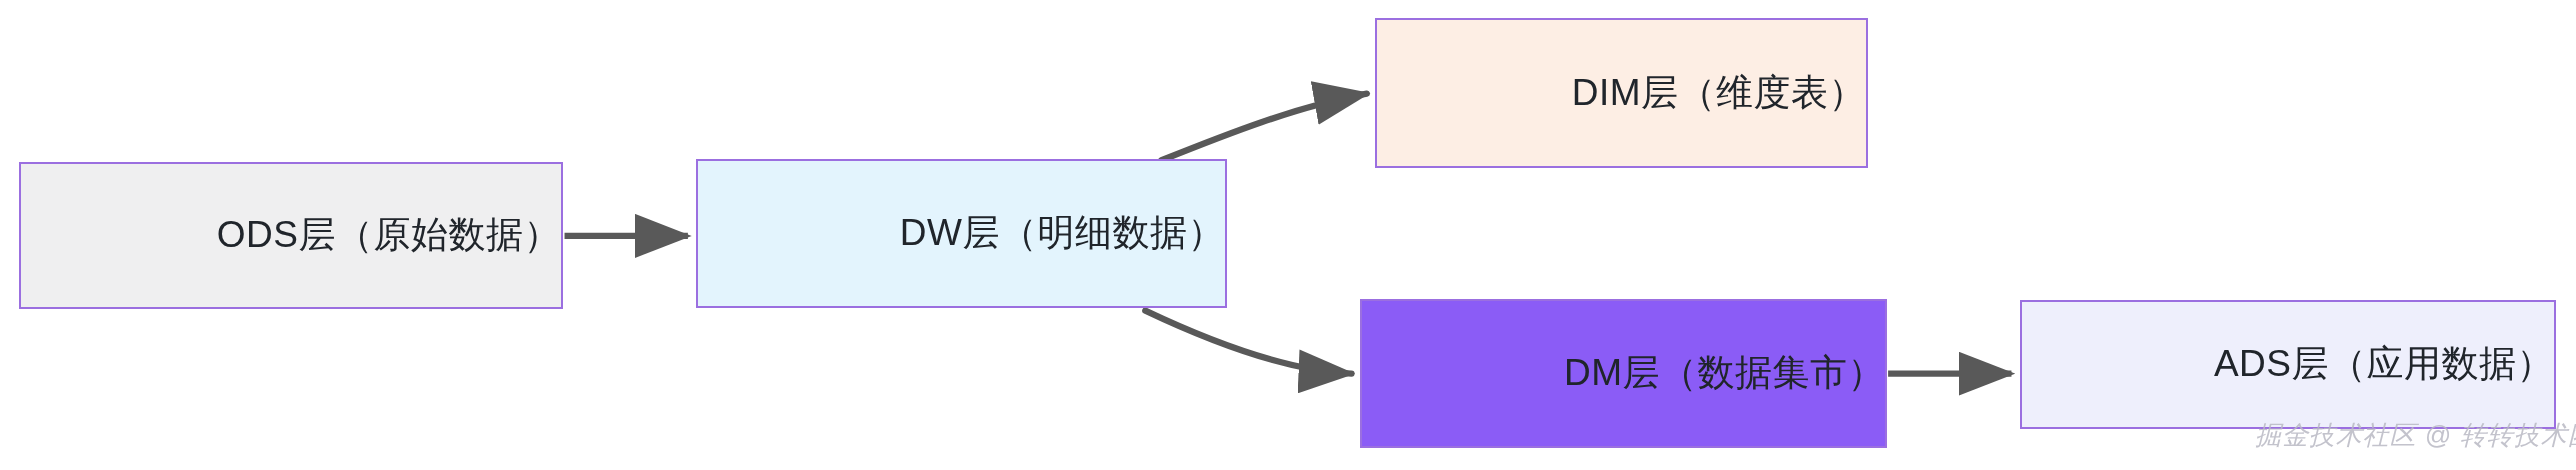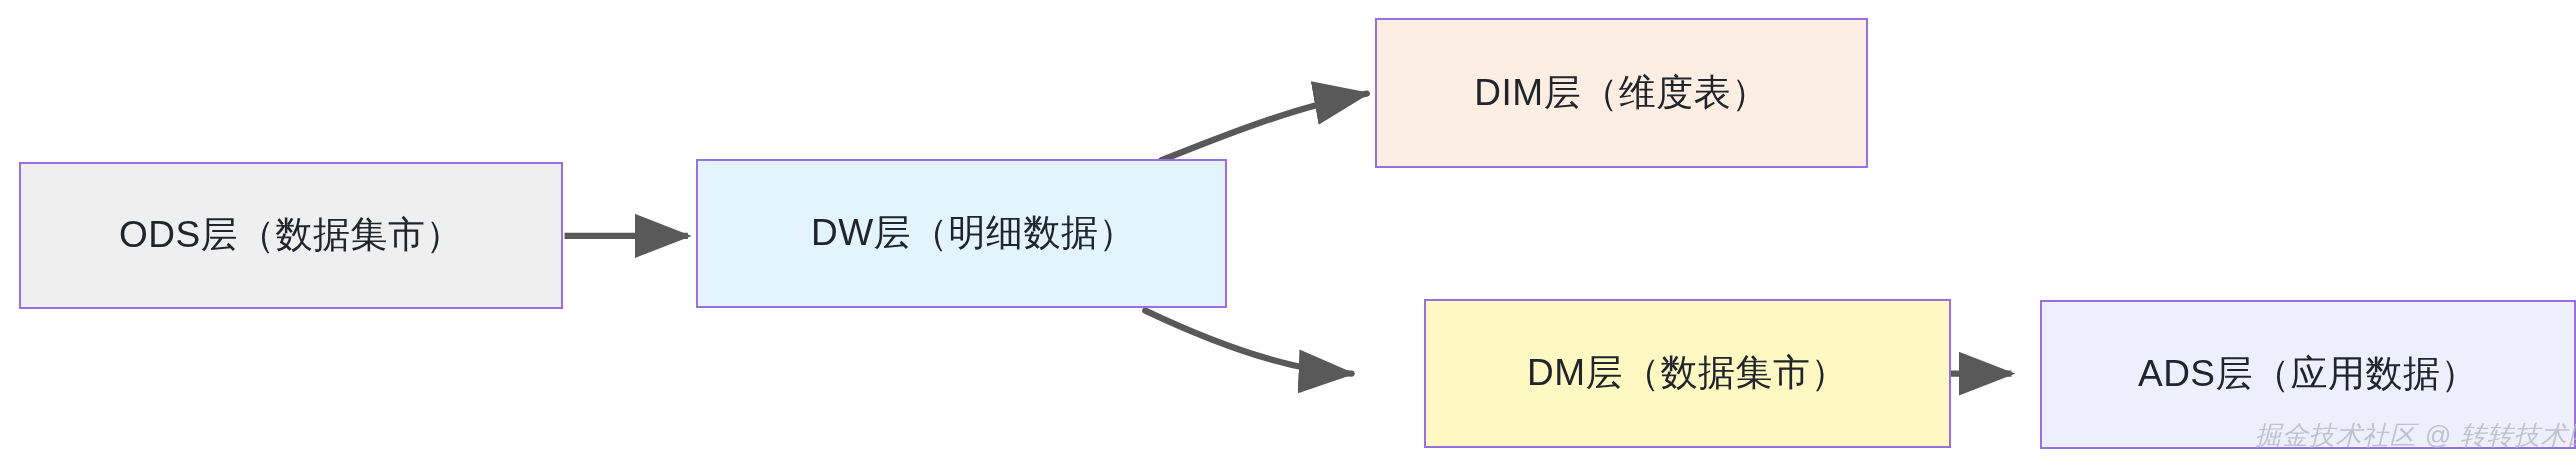--- a/index.html
+++ b/index.html
@@ -14,21 +14,21 @@
     background: #ffffff;
     overflow: hidden;
     font-family: "Liberation Sans", "DejaVu Sans", sans-serif;
   }
   .node {
     position: absolute;
     box-sizing: border-box;
     border: 2.7px solid #9b6fe0;
     display: flex;
     align-items: center;
-    justify-content: center;
+    justify-content: flex-end;
     text-align: center;
   }
   .node-label {
     font-size: 37px;
     line-height: 1.2;
     color: #20252b;
     letter-spacing: 0.5px;
     white-space: nowrap;
     font-weight: 400;
   }
@@ -39,27 +39,26 @@
   #node-dw {
     left: 696px; top: 159px;  width: 531px;  height: 149px;
     background: #e3f4fd;
     padding-left: 24px;
   }
   #node-dim {
     left: 1375px; top: 18px;  width: 493px;  height: 150px;
     background: #fdeee4;
   }
   #node-dm {
-    left: 1424px; top: 299px; width: 527px;  height: 149px;
-    background: #fef9c3;
+    left: 1360px; top: 299px; width: 527px;  height: 149px;
+    background: #8b5cf6;
   }
   #node-ads {
-    left: 2020px; top: 300px; width: 536px;  height: 149px;
+    left: 2020px; top: 300px; width: 536px;  height: 129px;
     background: #eeeffc;
-    margin-left: 20px;
   }
   #edges {
     position: absolute;
     left: 0; top: 0;
     width: 2576px;
     height: 470px;
     pointer-events: none;
   }
   #watermark {
     position: absolute;
@@ -96,21 +95,21 @@
     <g>
       <path d="M 1272 345 C 1350 382 1430 412 1501 415" stroke="#595959" stroke-width="7" fill="none" stroke-linecap="round" marker-end="url(#arrowhead)"></path>
     </g>
 
     <g>
       <path d="M 2097 415 L 2234 415" stroke="#595959" stroke-width="7" fill="none" marker-end="url(#arrowhead)"></path>
     </g>
   </svg>
 
   <div class="node" id="node-ods">
-    <span class="node-label">ODS层（数据集市）</span>
+    <span class="node-label">ODS层（原始数据）</span>
   </div>
 
   <div class="node" id="node-dw">
     <span class="node-label">DW层（明细数据）</span>
   </div>
 
   <div class="node" id="node-dim">
     <span class="node-label">DIM层（维度表）</span>
   </div>
 

